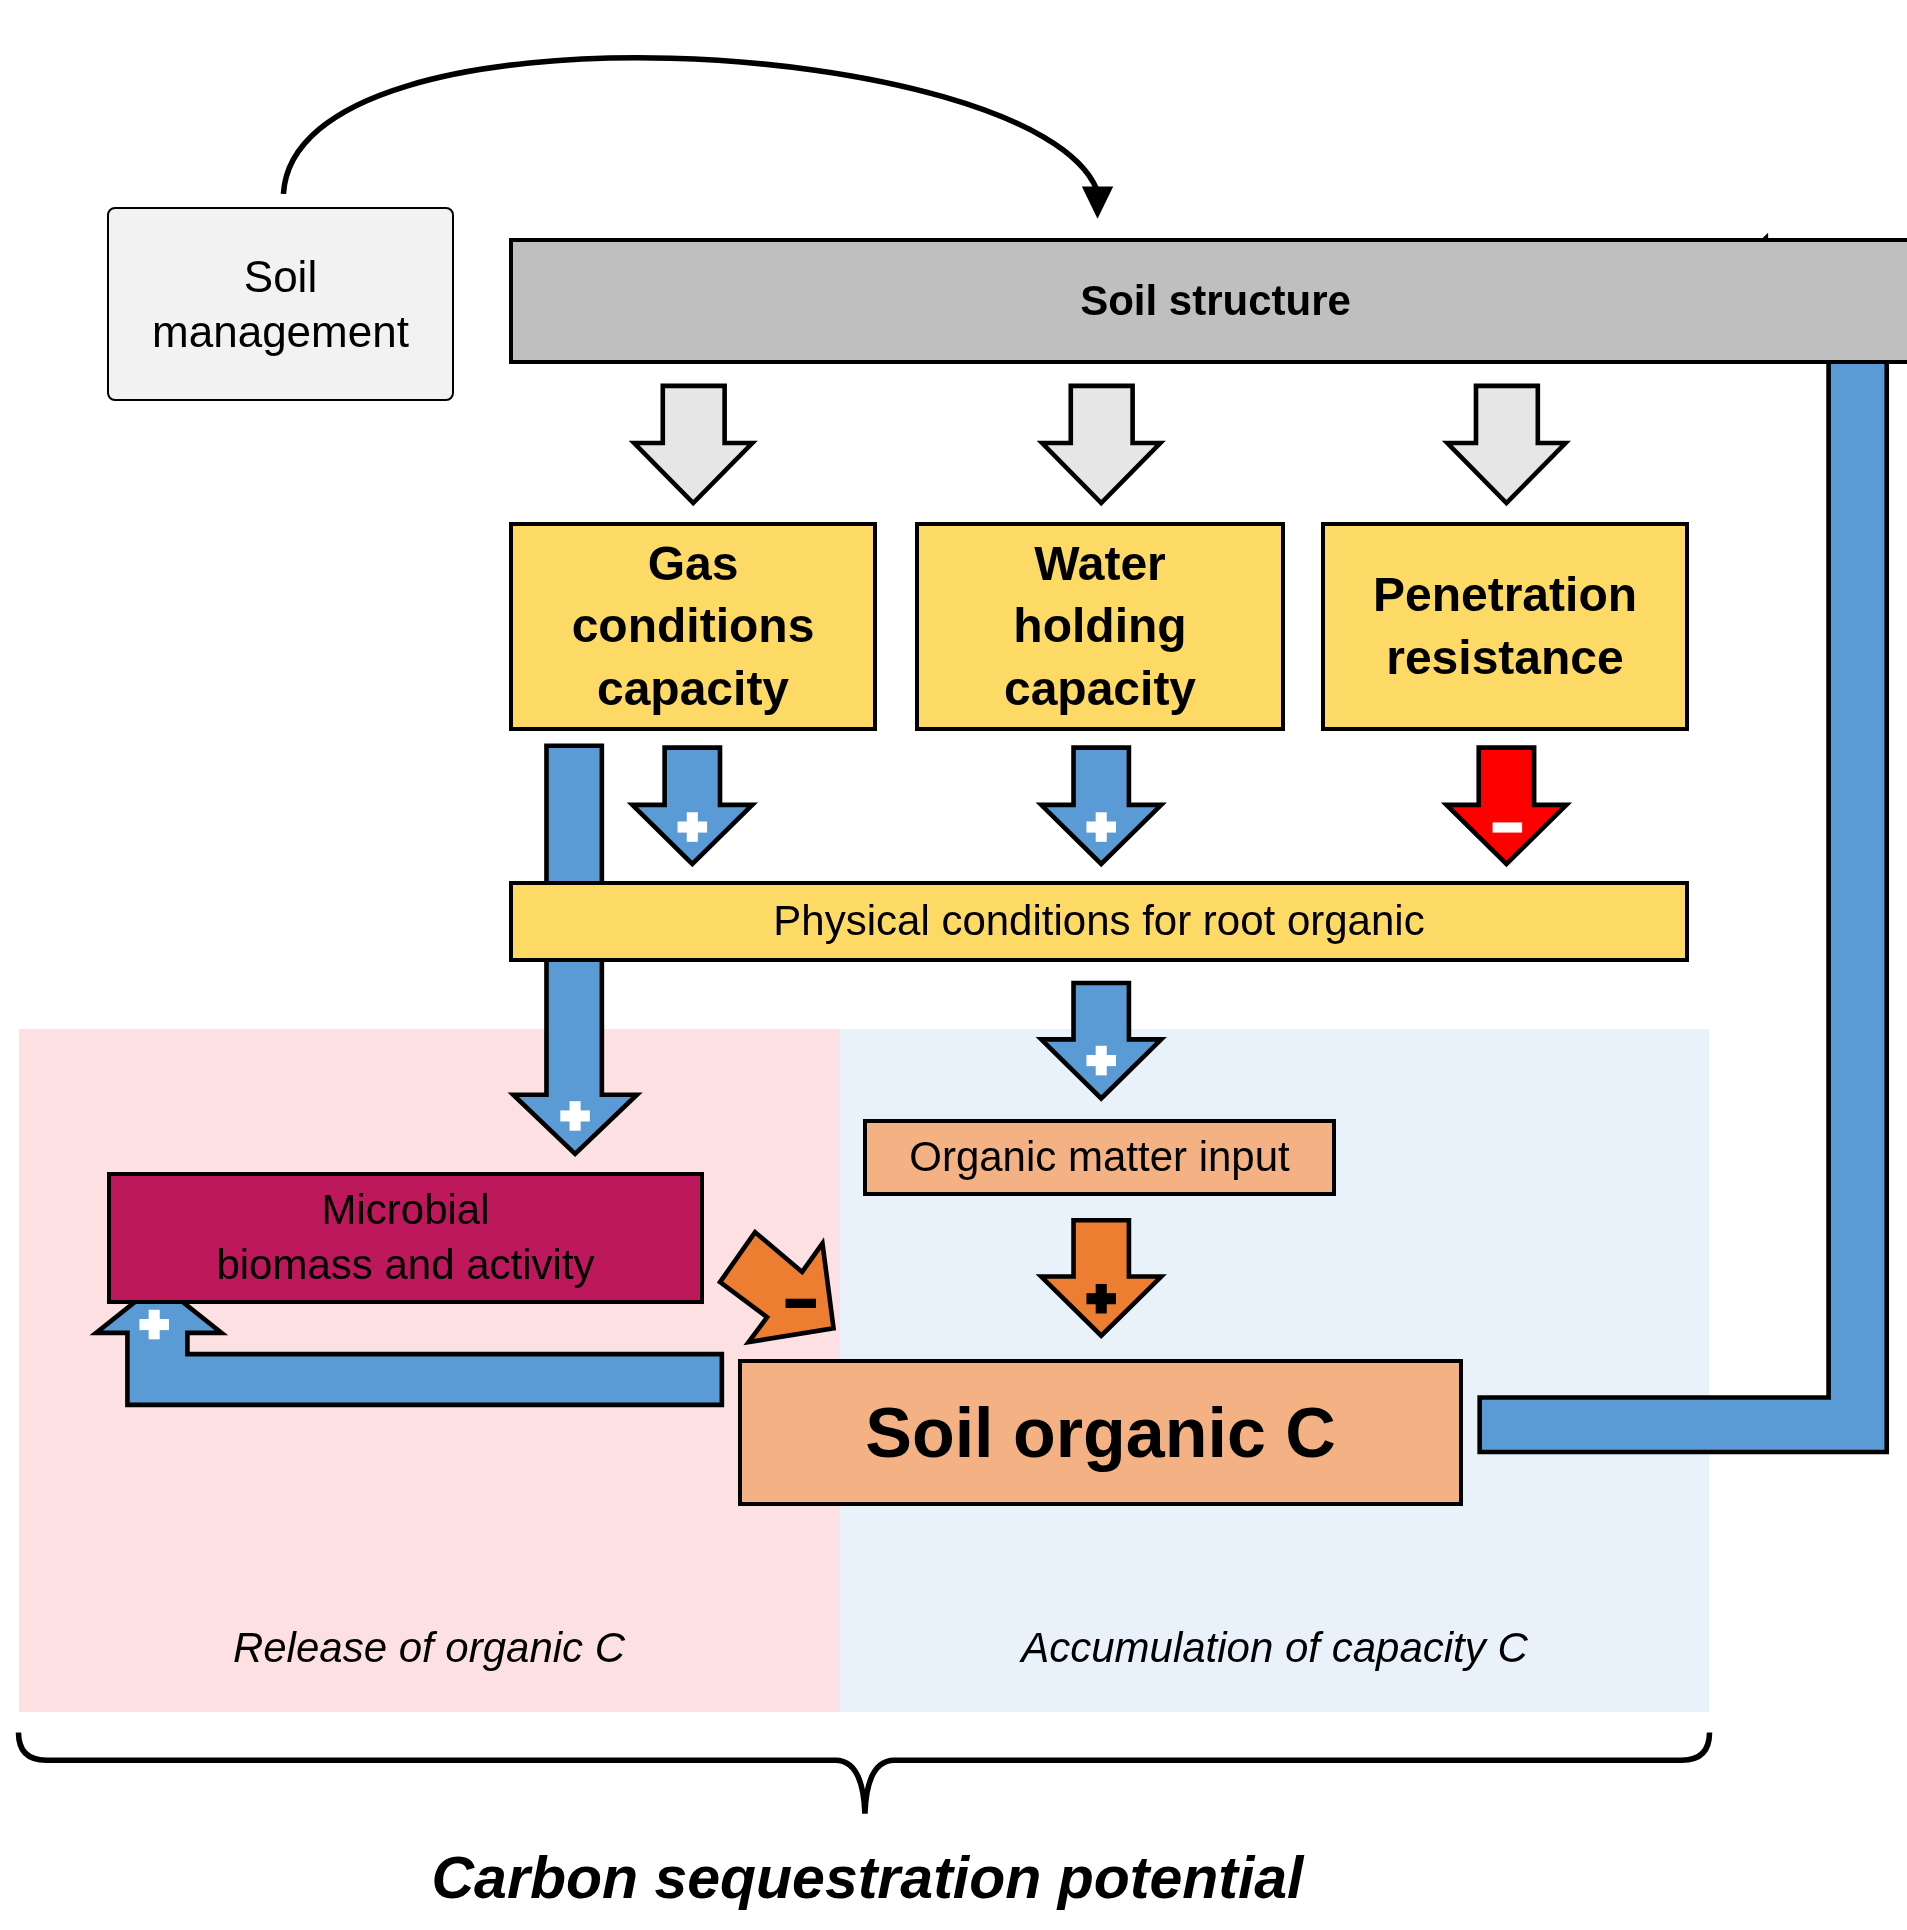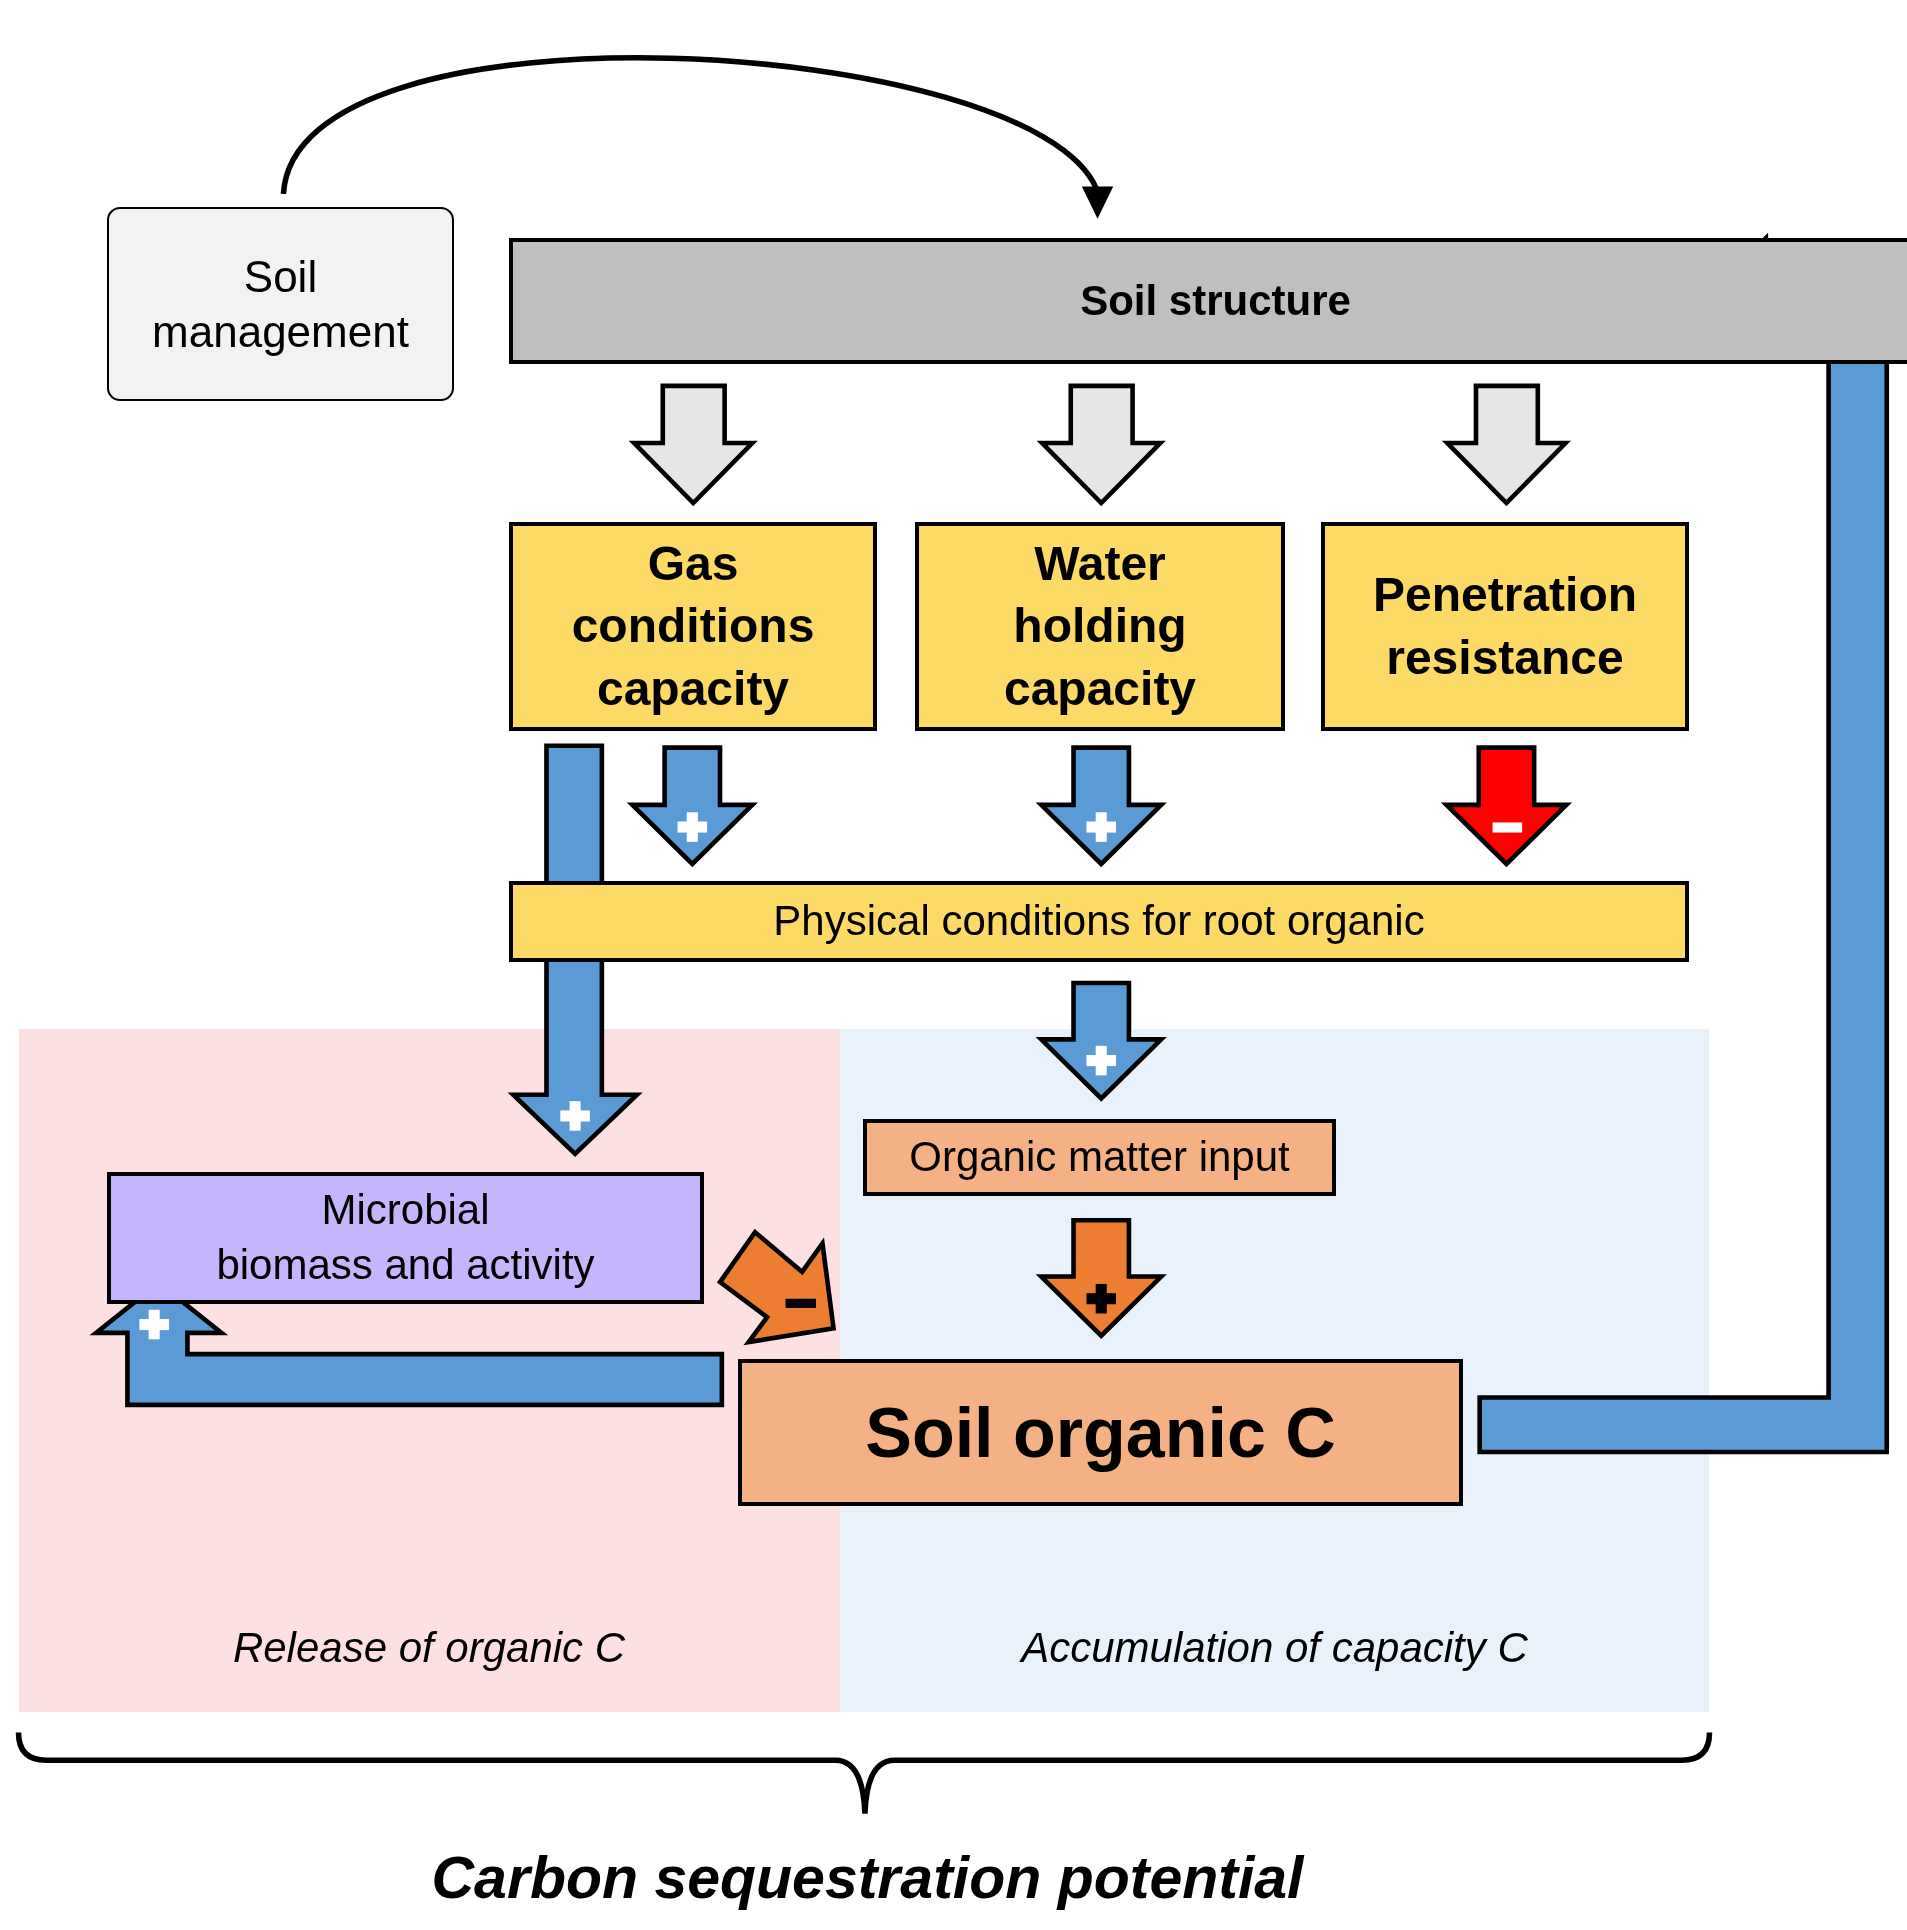--- a/index.html
+++ b/index.html
@@ -85,21 +85,21 @@
 
   <g>
     <polygon points="1603,1514 1603,1573 2044,1573 2044,290 1913,290 1913,258 1851,318 1913,378 1913,349 1981,349 1981,1514" fill="#5b9bd5" stroke="#000" stroke-width="5"></polygon>
     <rect x="1884" y="310" width="12" height="32" fill="#fff"></rect>
     <rect x="1874" y="320" width="32" height="12" fill="#fff"></rect>
   </g>
 
   <path d="M 20 1877 Q 20 1907 50 1907 L 905 1907 Q 935 1907 937 1965 Q 939 1907 969 1907 L 1822 1907 Q 1852 1907 1852 1877" fill="none" stroke="#000" stroke-width="6"></path>
 </svg>
 
-<div class="box" style="left:107px;top:207px;width:347px;height:194px;border-width:2.8px;border-radius:13px;background:#f2f2f2;text-align:center;">
+<div class="box" style="left:107px;top:207px;width:347px;height:194px;border-width:2.8px;border-radius:8px;background:#f2f2f2;text-align:center;">
   <span class="txt" style="font-size:44px;line-height:1.25;">Soil
 management</span>
 </div>
 
 <div class="box" style="left:509px;top:238px;width:1413px;height:126px;background:#bfbfbf;">
   <span class="txt" style="font-size:42px;font-weight:bold;">Soil structure</span>
 </div>
 
 <div class="box" style="left:509px;top:522px;width:368px;height:209px;background:#fdd966;">
   <span class="txt" style="font-size:48px;font-weight:bold;line-height:1.3;">Gas
@@ -113,21 +113,21 @@
 </div>
 <div class="box" style="left:1321px;top:522px;width:368px;height:209px;background:#fdd966;">
   <span class="txt" style="font-size:48px;font-weight:bold;line-height:1.3;">Penetration
 resistance</span>
 </div>
 
 <div class="box" style="left:509px;top:881px;width:1180px;height:81px;background:#fdd966;">
   <span class="txt" style="font-size:42px;">Physical conditions for root organic</span>
 </div>
 
-<div class="box" style="left:107px;top:1172px;width:597px;height:132px;background:#c4b5fd;">
+<div class="box" style="left:107px;top:1172px;width:597px;height:132px;background:#be185d;">
   <span class="txt" style="font-size:42px;line-height:1.3;">Microbial
 biomass  and  activity</span>
 </div>
 
 <div class="box" style="left:863px;top:1119px;width:473px;height:77px;background:#f4b183;">
   <span class="txt" style="font-size:42px;">Organic matter input</span>
 </div>
 
 <div class="box" style="left:738px;top:1359px;width:725px;height:147px;background:#f4b183;">
   <span class="txt" style="font-size:70px;font-weight:bold;">Soil organic C</span>

